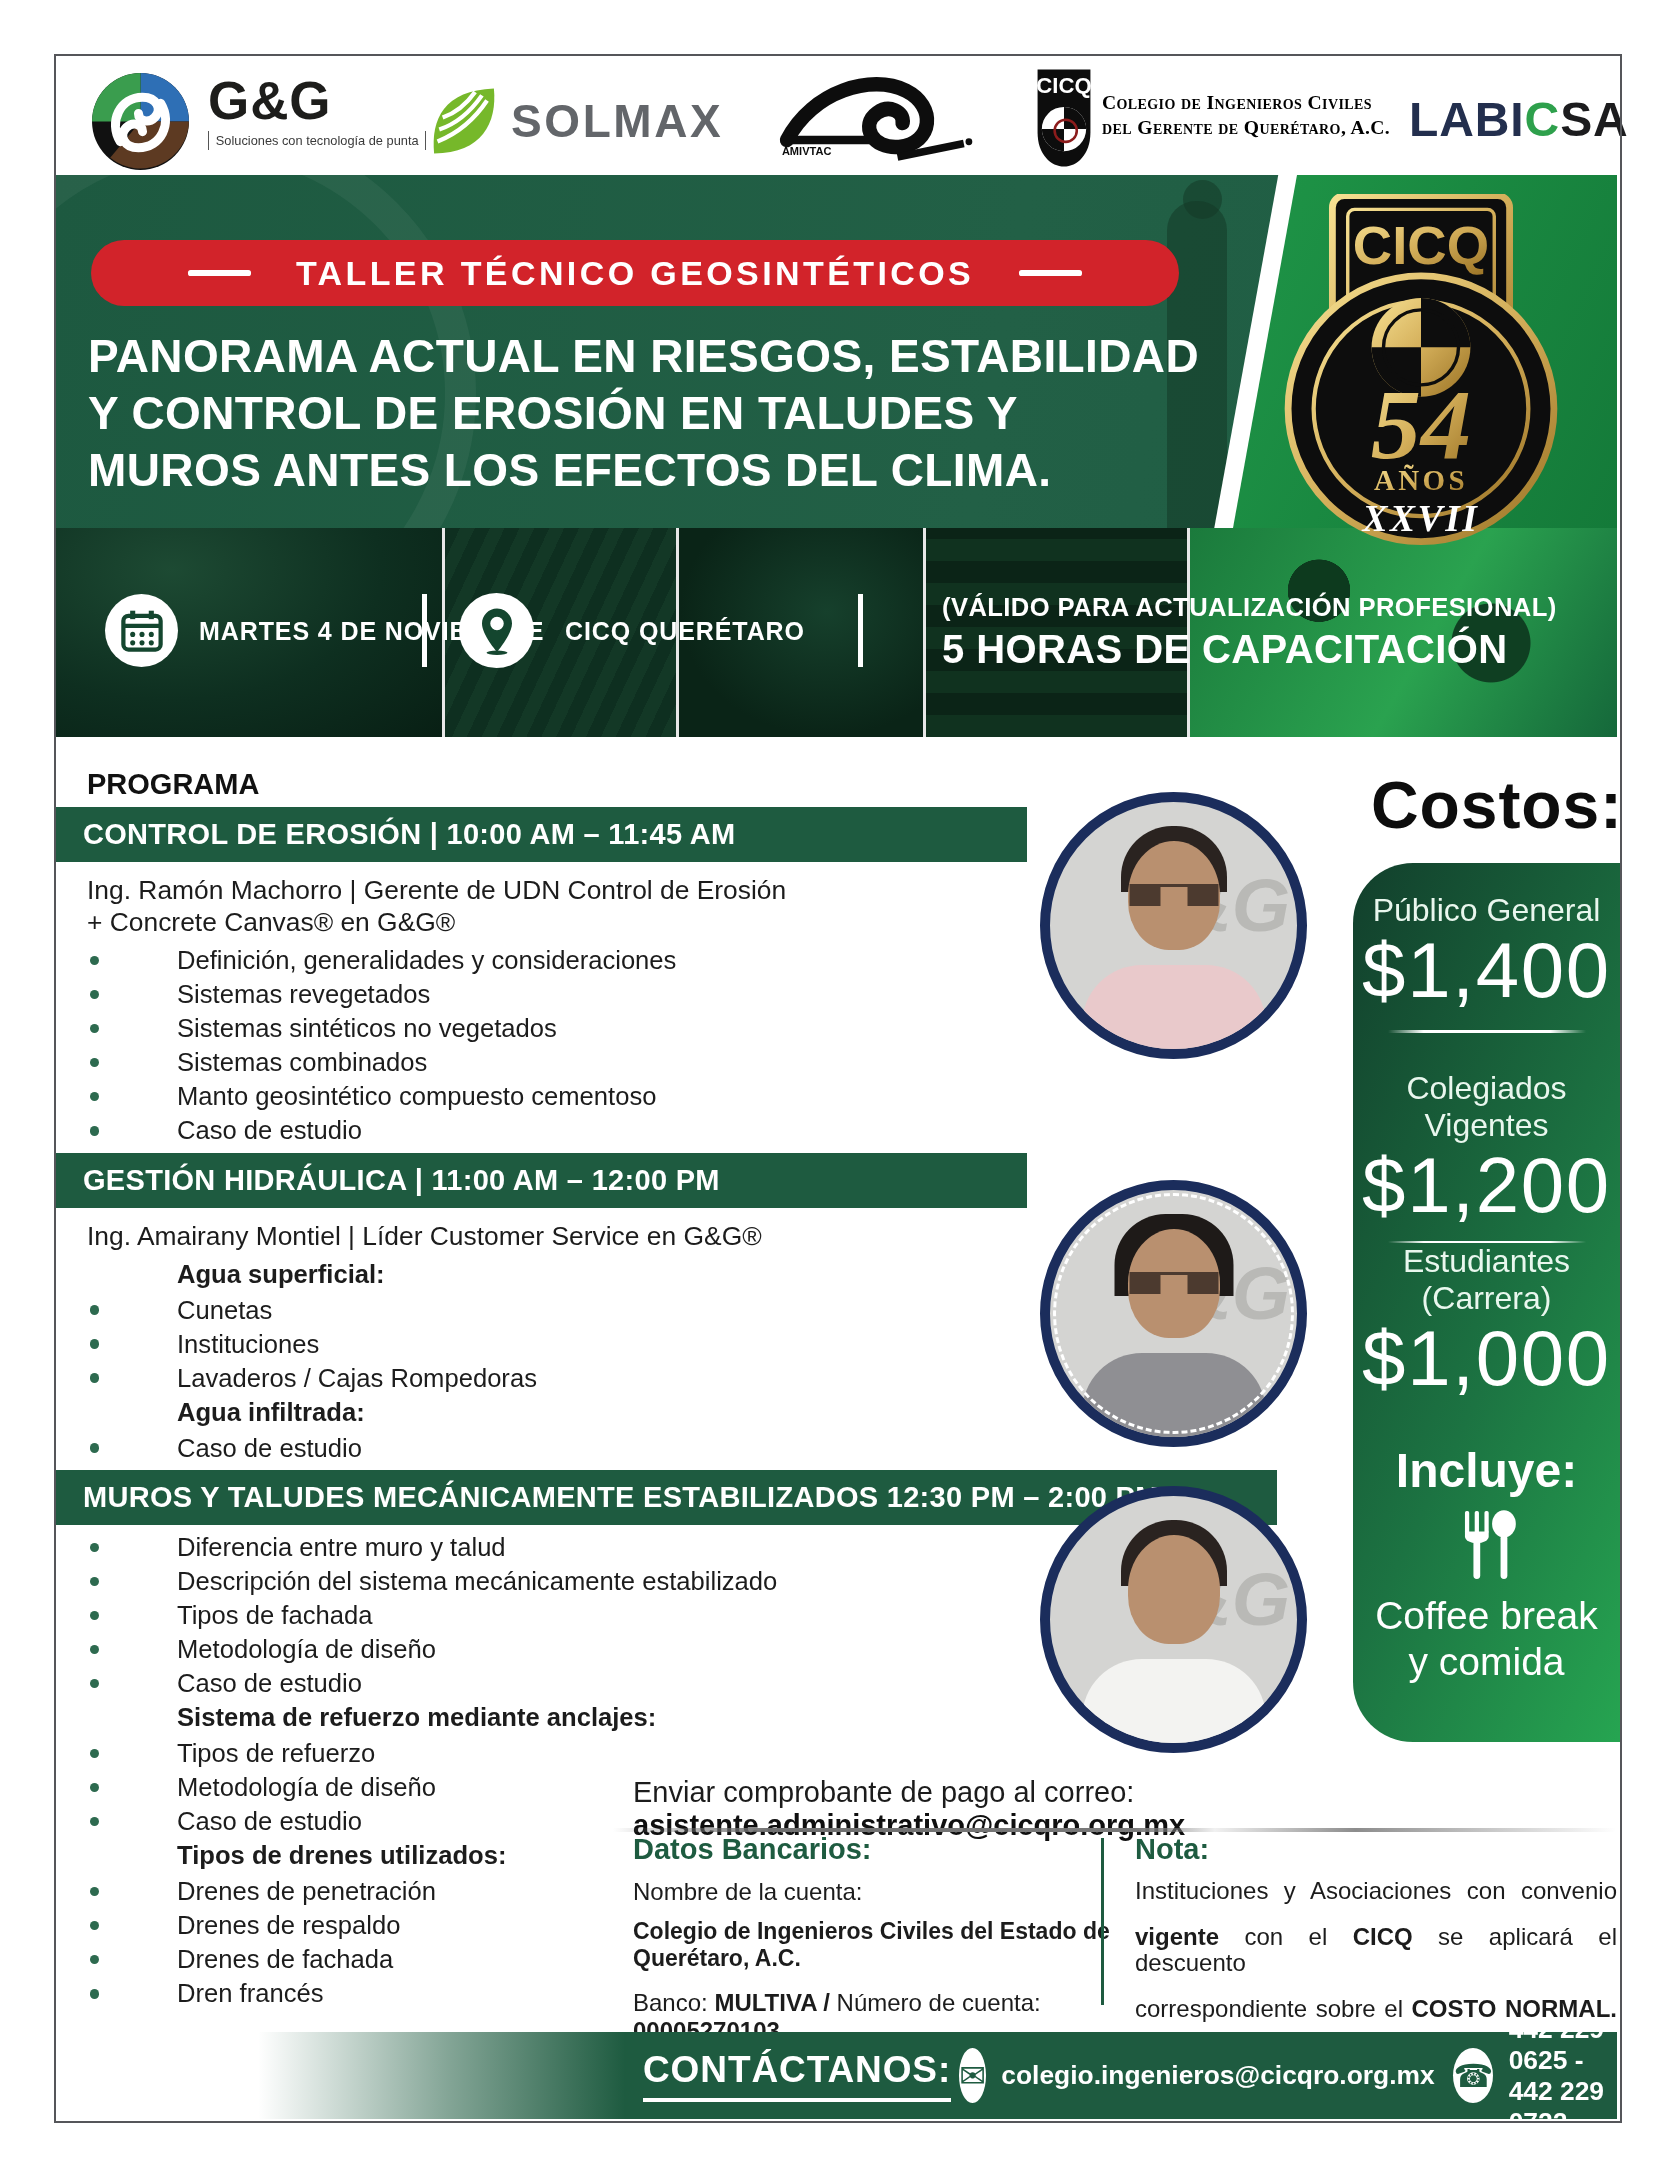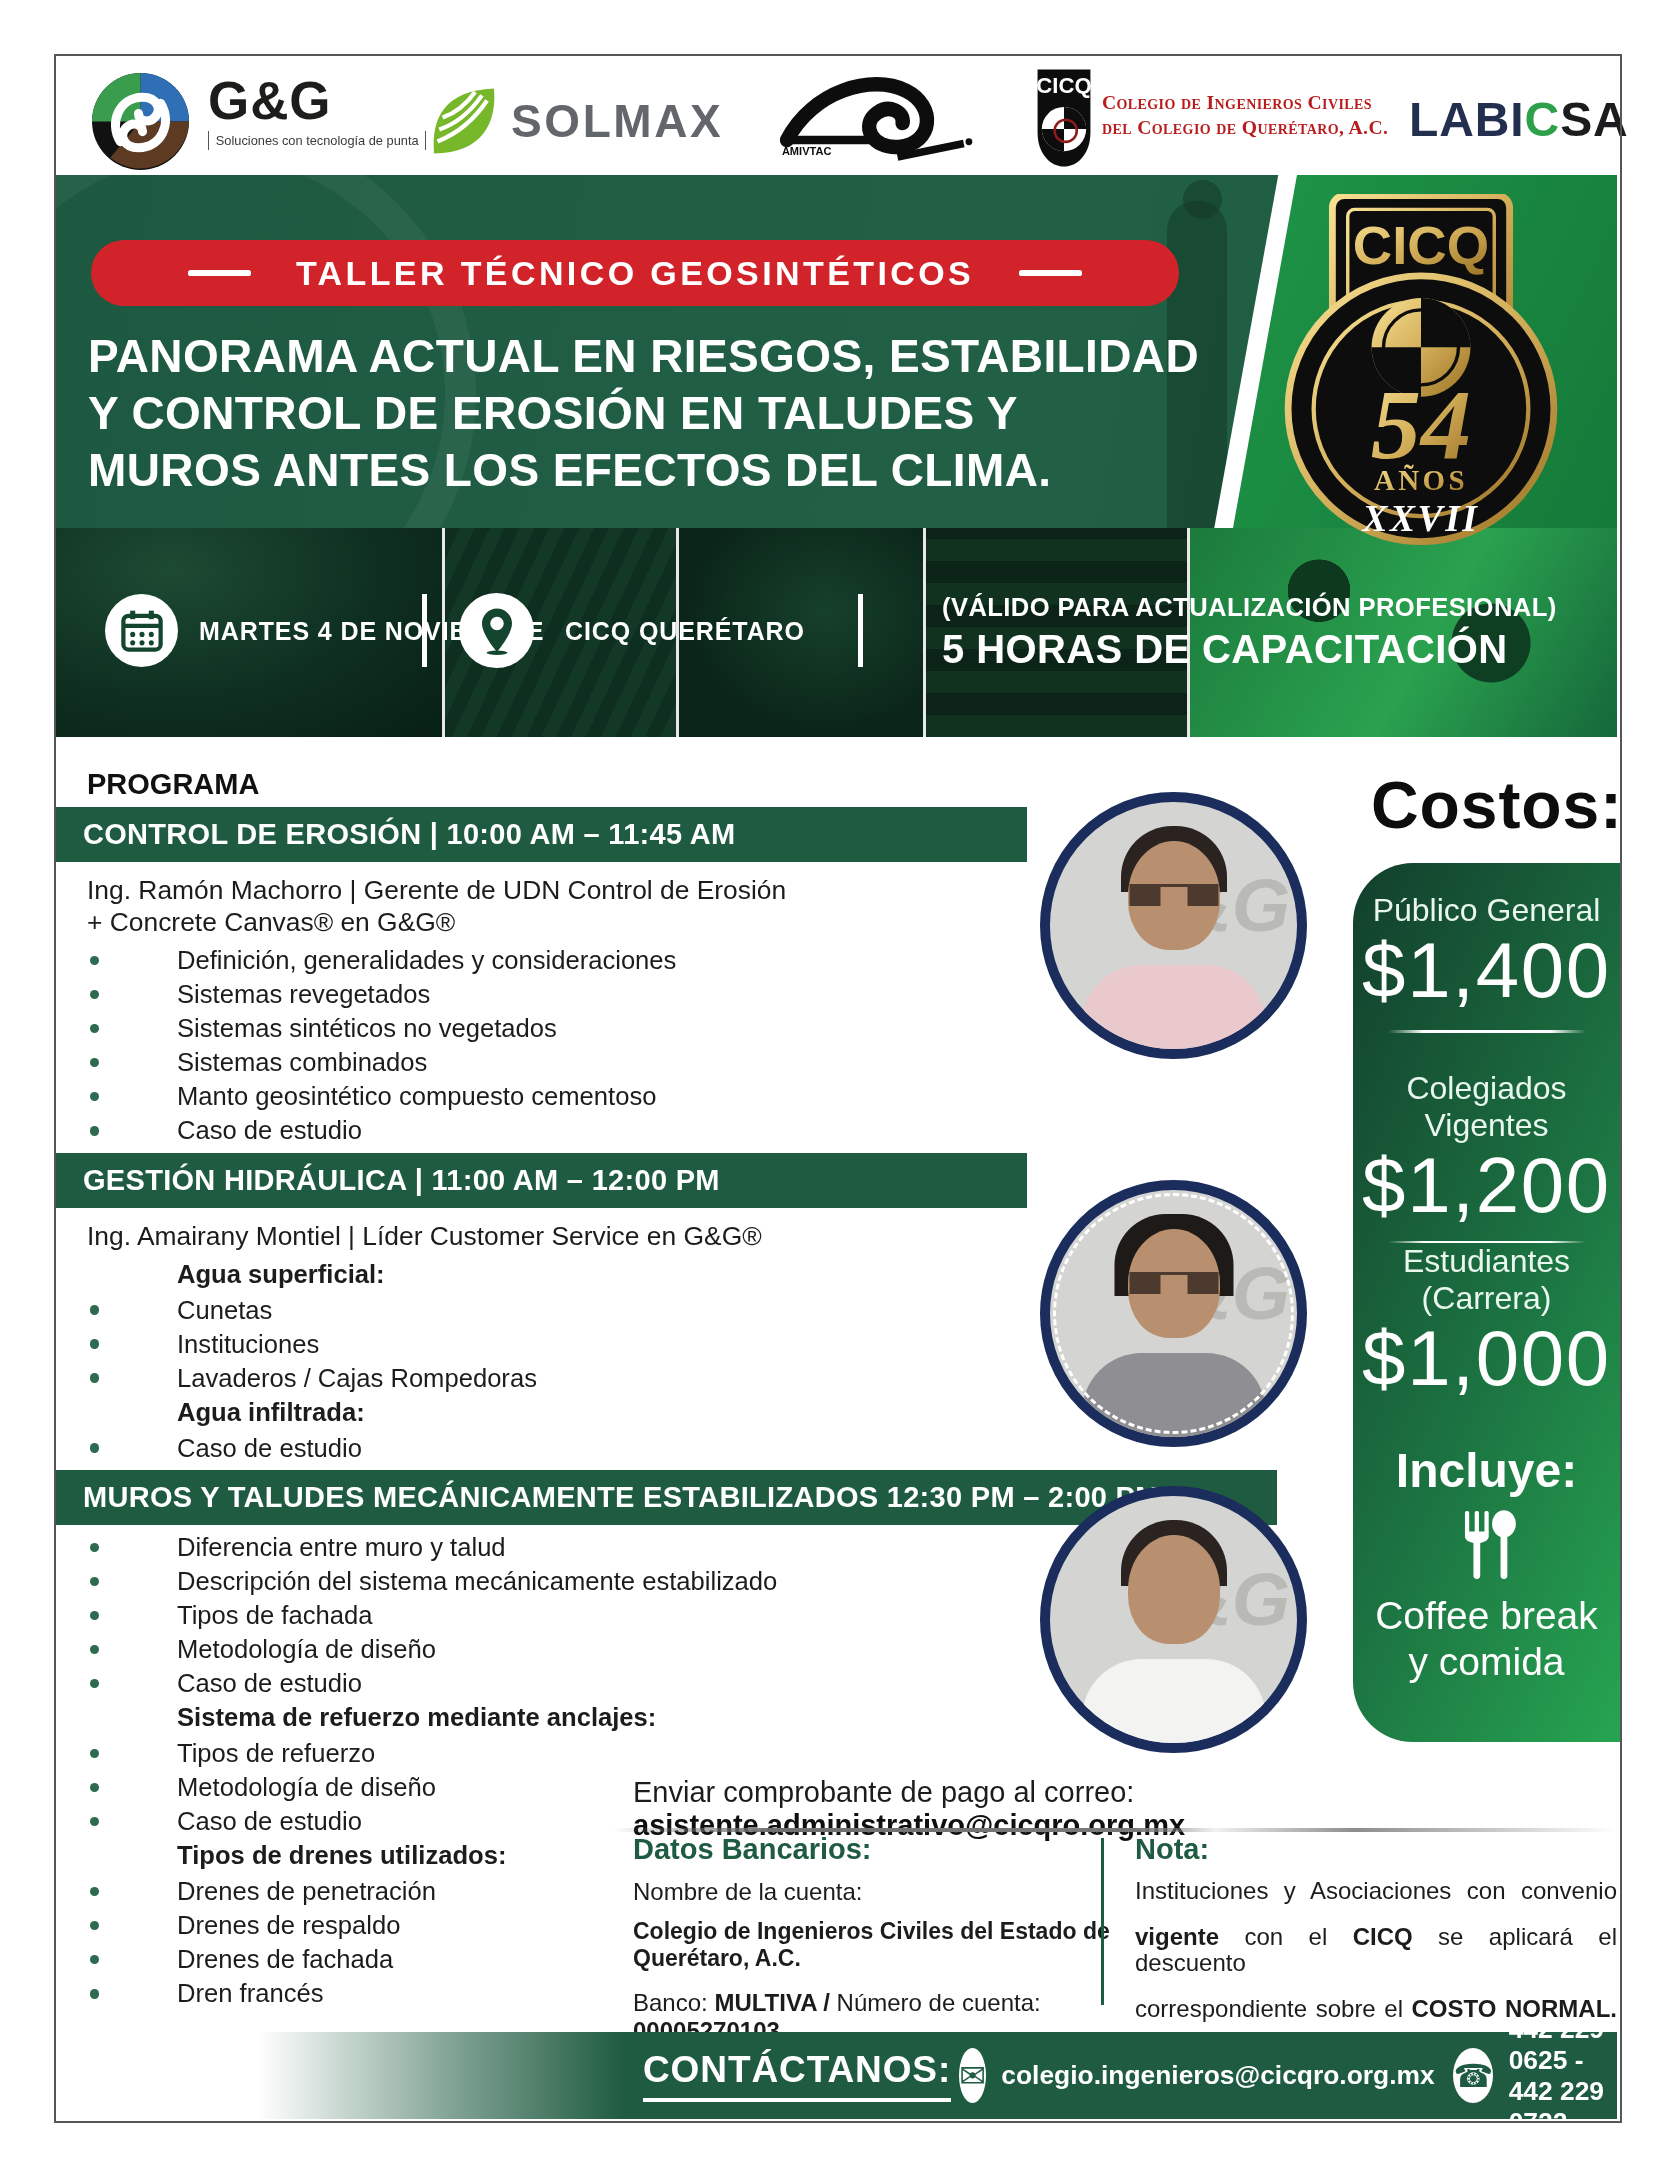--- a/index.html
+++ b/index.html
@@ -11,21 +11,21 @@
   
   #logobar{left:56px;top:56px;width:1561px;height:119px;background:#fff;z-index:5;}
   .gg-mark{left:34px;top:15.3px;width:101px;height:101px;}
   .gg-text{left:152px;top:17px;}
   .gg-name{font-size:53px;font-weight:700;color:#1d1d1b;letter-spacing:0.9px;line-height:55px;}
   .gg-tag{margin-top:3.4px;font-size:12.8px;color:#3a3a3a;border-left:1.7px solid #555;border-right:1.7px solid #555;padding:1.7px 6.8px;}
   .solmax{left:373px;top:29px;display:flex;align-items:center;gap:12px;}
   .solmax-text{font-size:46px;font-weight:700;color:#63666a;letter-spacing:2.6px;}
   .amivtac{left:714px;top:8.5px;}
   .cicq-logo{left:978px;top:10.2px;}
-  .cicq-name{left:1046px;top:34px;font-family:"Liberation Serif",serif;font-weight:700;font-size:19.6px;line-height:25px;color:#b91c1c;font-variant:small-caps;letter-spacing:0.4px;}
+  .cicq-name{left:1046px;top:34px;font-family:"Liberation Serif",serif;font-weight:700;font-size:19.6px;line-height:25px;color:#000000;font-variant:small-caps;letter-spacing:0.4px;}
   .labicsa{left:1353px;top:36px;font-size:48px;font-weight:800;letter-spacing:0.9px;text-align:right;}
   .labicsa .p1{color:#232f4e;}.labicsa .p2{color:#2ea04c;}.labicsa .p3{color:#1c1c1e;}
   
   #hero{left:56px;top:175px;width:1561px;height:353px;background:linear-gradient(100deg,#1d5940 0%,#226046 60%,#1e5c42 100%);overflow:hidden;}
   #hero .bright{left:0;top:0;width:100%;height:100%;background:linear-gradient(115deg,#1f9d4a 0%,#23a04d 55%,#147a39 100%);
     clip-path:polygon(79.4% 0,100% 0,100% 100%,75.3% 100%);}
   #hero .stripe{left:0;top:0;width:100%;height:100%;background:#fff;
     clip-path:polygon(78.3% 0,79.5% 0,75.4% 100%,74.2% 100%);}
   #hero .silhouette{left:71.2%;top:25.6px;width:60px;height:327px;background:#143827;opacity:.55;border-radius:29px 29px 0 0;}
   #hero .sil-head{left:72.2%;top:5.1px;width:39px;height:39px;border-radius:50%;background:#143827;opacity:.55;}
@@ -147,21 +147,21 @@
   <svg class="abs cicq-logo" width="60" height="104" viewBox="0 0 70 122">
     <path d="M4 4 H66 V78 C66 104 50 118 35 118 C20 118 4 104 4 78 Z" fill="#0d0d0d"></path>
     <text x="35" y="32" font-size="26" font-weight="800" fill="#fff" text-anchor="middle">CICQ</text>
     <circle cx="35" cy="74" r="26" fill="#fff"></circle>
     <path d="M35 48 A26 26 0 0 1 61 74 L35 74 Z" fill="#0d0d0d"></path>
     <path d="M35 100 A26 26 0 0 1 9 74 L35 74 Z" fill="#0d0d0d"></path>
     <circle cx="37" cy="76" r="13" fill="none" stroke="#8c1c1c" stroke-width="3"></circle>
   </svg>
   <div class="abs cicq-name">
     <div>Colegio de Ingenieros Civiles</div>
-    <div>del Colegio de Querétaro, A.C.</div>
+    <div>del Gerente de Querétaro, A.C.</div>
   </div>
   <div class="abs labicsa"><span class="p1">LABI</span><span class="p2">C</span><span class="p3">SA</span></div>
 </div>
 
 <div id="hero" class="abs">
   <div class="abs ring"></div>
   <div class="abs bright"></div>
   <div class="abs sil-head"></div>
   <div class="abs silhouette"></div>
   <div class="abs stripe"></div>

